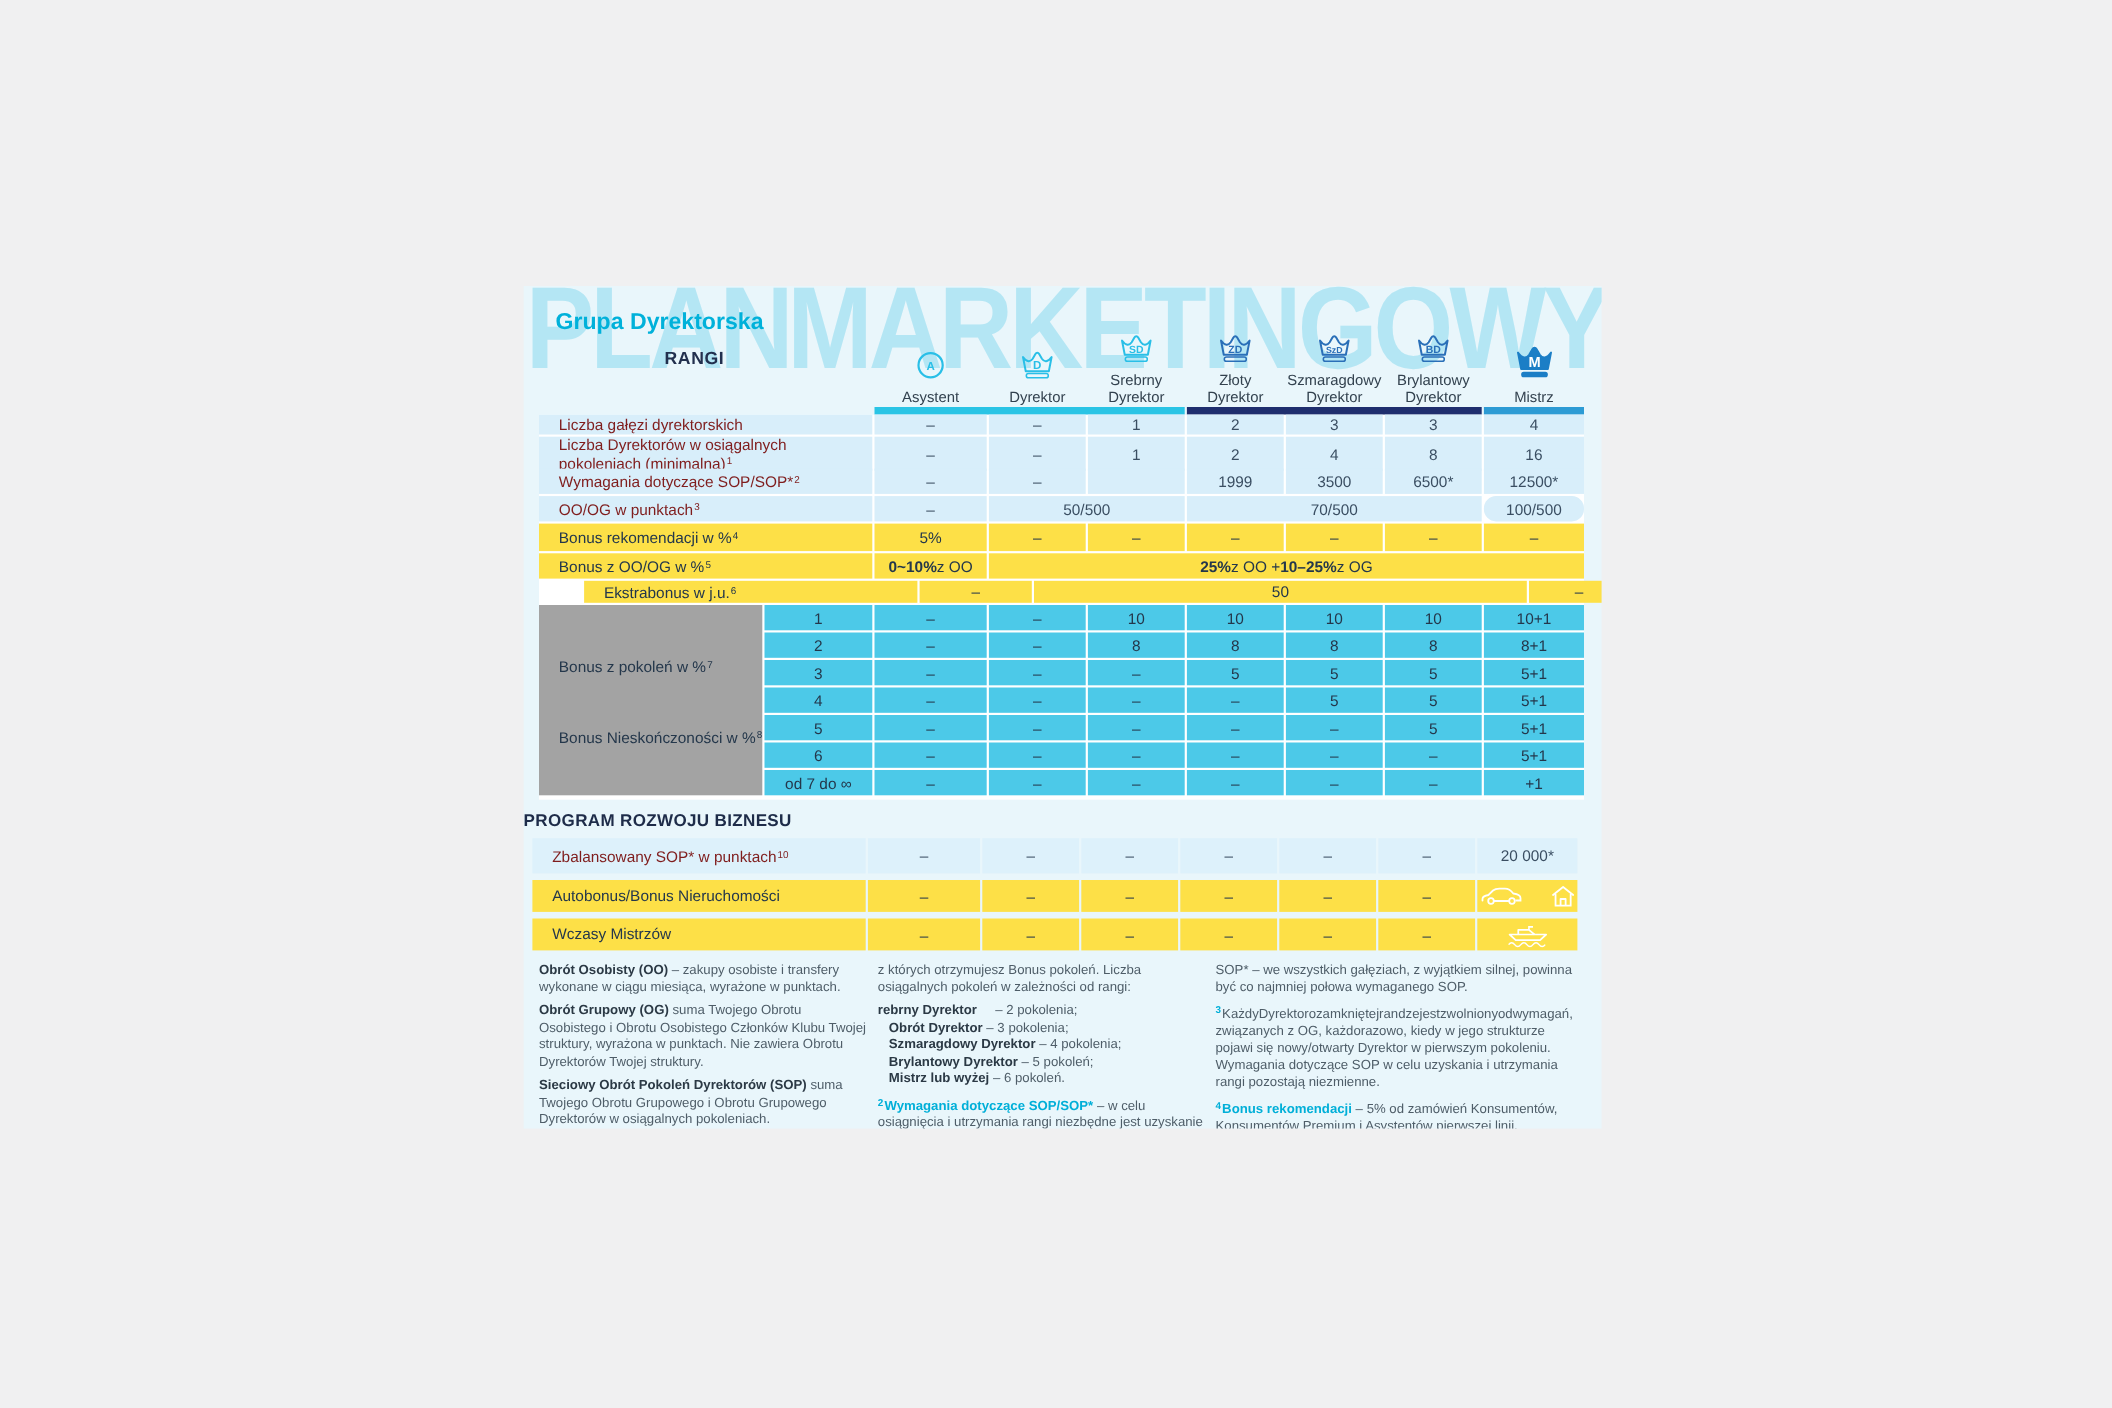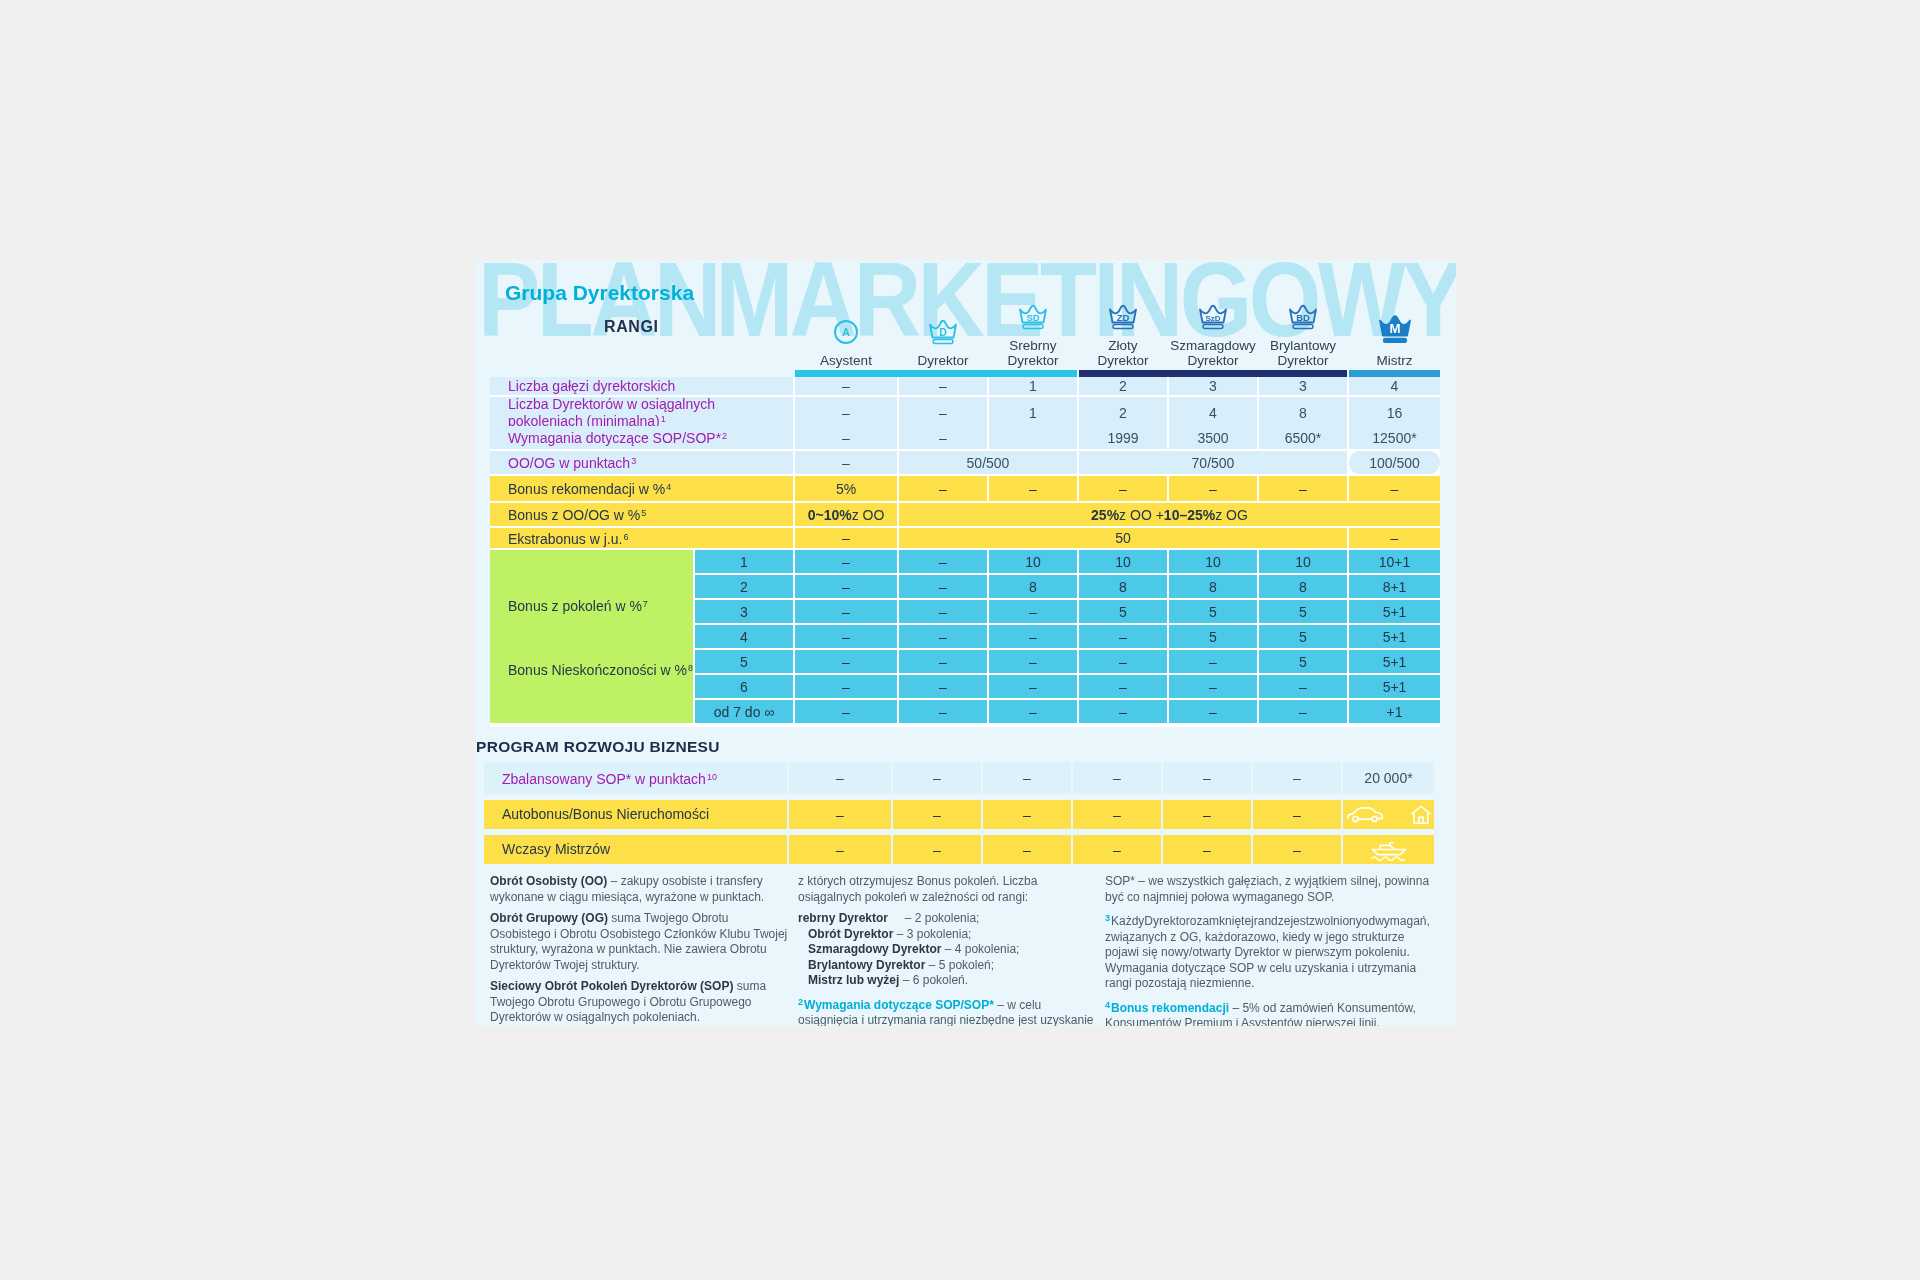--- a/index.html
+++ b/index.html
@@ -11,29 +11,29 @@
 .rangi{position:absolute;left:128px;top:58px;font-size:16px;font-weight:700;color:#22304e;letter-spacing:.6px;z-index:3}
 .ranks{position:absolute;left:14px;top:34px;width:950px;display:grid;grid-template-columns:303px 102px 88px 88px 88px 88px 88px 91px;column-gap:2px;z-index:2}
 .rank{display:flex;flex-direction:column;align-items:center;justify-content:flex-end;height:74px}
 .rank .nm{font-size:13.5px;color:#33424f;text-align:center;line-height:15px;margin-top:3px}
 .rankicon{width:38px;height:32px;display:block}
 .rankicon.big{width:46px;height:37px}
 .bar{position:absolute;left:14px;top:110px;width:950px;height:7px;z-index:2}
 .bar div{position:absolute;top:0;height:7px}
 .rows{position:absolute;left:14px;top:117px;width:950px;background:#fff;z-index:2}
 .grid8{display:grid;grid-template-columns:303px 102px 88px 88px 88px 88px 88px 91px;column-gap:2px;margin-bottom:2px}
-.grid8 .lbl{display:flex;align-items:center;padding-left:18px;font-size:14px;line-height:14.5px;color:#a21caf}
+.grid8 .lbl{display:flex;align-items:center;padding-left:18px;font-size:14px;line-height:14.5px;color:#7f1d1d}
 .grid8 .val{display:flex;align-items:center;justify-content:center;font-size:14px;color:#3a4e62;text-align:center}
 .light>div{background:#d8eefa}
 .light2>div{background:#ddf1fb}
 .cyan>div{background:#fde047}
 .cyan .lbl,.cyan .val{color:#24374b}
 sup{font-size:9px;vertical-align:4px;margin-left:1px}
 .genblock{display:flex;gap:2px;margin-bottom:2px}
-.genlabel{width:203px;height:173px;background:#bef264;position:relative}
+.genlabel{width:203px;height:173px;background:#a3a3a3;position:relative}
 .genlabel span{position:absolute;left:18px;font-size:14px;color:#24374b}
 .genrows{width:745px}
 .gengrid{display:grid;grid-template-columns:98px 102px 88px 88px 88px 88px 88px 91px;column-gap:2px;margin-bottom:2px;height:23px}
 .gengrid div{background:#4cc9e8;display:flex;align-items:center;justify-content:center;font-size:14px;color:#24374b}
 .prog-heading{position:absolute;left:0;top:478px;width:980px;text-align:left;font-size:15.5px;font-weight:700;color:#1e2c49;letter-spacing:.3px;z-index:2}
 .program{position:absolute;left:8px;top:502px;width:950px;z-index:2}
 .program .grid8{margin-bottom:6px}
 .program .lbl{font-size:14px}
 .icon-cell svg{display:block}
 .footnotes{position:absolute;left:14px;top:614px;width:950px;height:140px;z-index:2}
@@ -179,21 +179,21 @@
         <div class="val" style="grid-column:span 1;">–</div>
         <div class="val" style="grid-column:span 1;">–</div>
       </div>
       <div class="grid8 cyan" style="height: 23px;">
         <div class="lbl">
           <span>Bonus z OO/OG w %<sup>5</sup></span>
         </div>
         <div class="val" style="grid-column:span 1;"><b>0~10%</b> z OO</div>
         <div class="val" style="grid-column:span 6;"><b>25%</b> z OO + <b>10–25%</b> z OG</div>
       </div>
-      <div class="grid8 cyan" style="height: 20px;">
+      <div class="grid8 cyan" style="height: 20px; margin-left: 41px;">
         <div class="lbl">
           <span>Ekstrabonus w j.u.<sup>6</sup></span>
         </div>
         <div class="val" style="grid-column:span 1;">–</div>
         <div class="val" style="grid-column:span 5;">50</div>
         <div class="val" style="grid-column:span 1;">–</div>
       </div>
       <div class="genblock">
         <div class="genlabel">
     <span style="top:48px">Bonus z pokoleń w %<sup>7</sup></span>

